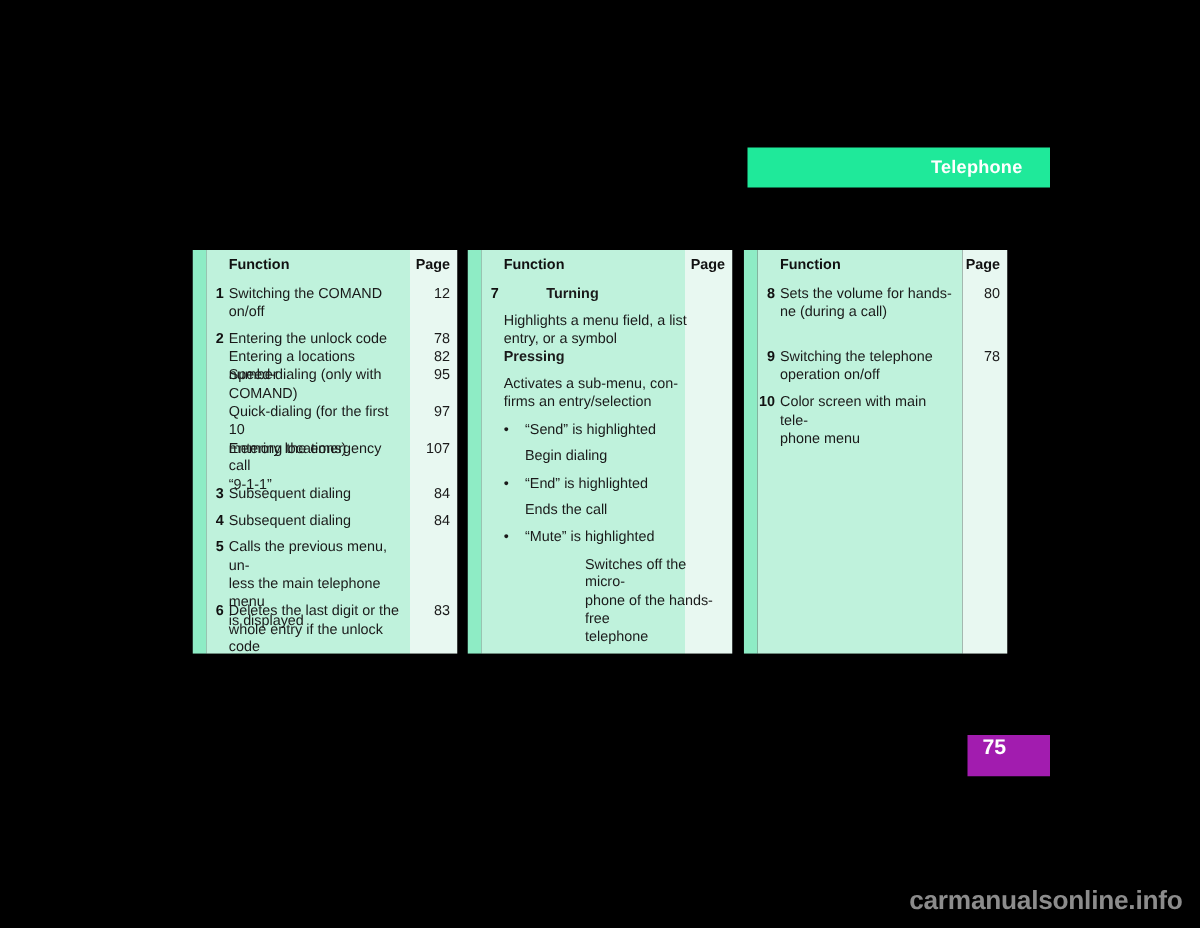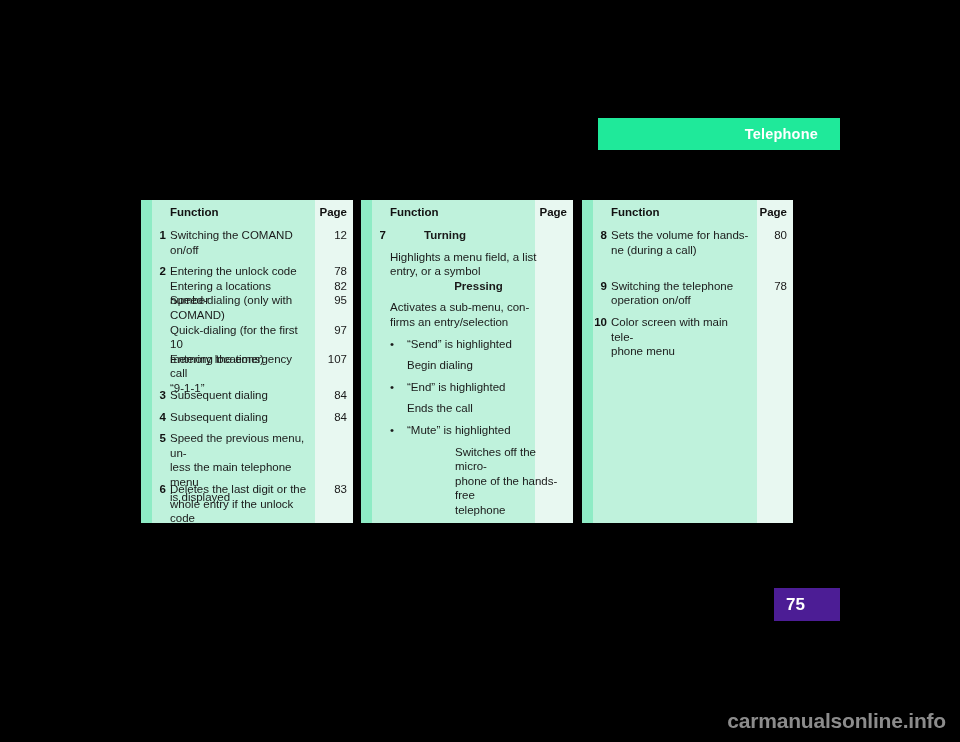--- a/index.html
+++ b/index.html
@@ -33,21 +33,21 @@
   .chapter-banner .chapter-title {
     color: #ffffff;
     font-size: 14.5px;
     font-weight: bold;
     letter-spacing: 0.2px;
   }
 
   
   .columns {
     position: absolute;
-    left: 141px;
+    left: 154px;
     top: 200px;
     width: 571px;
     height: 323px;
   }
   .col {
     position: absolute;
     top: 0;
     height: 323px;
     display: flex;
     flex-direction: row;
@@ -172,23 +172,23 @@
     color: #1a1a1a;
   }
 
   
   .page-number-box {
     position: absolute;
     left: 774px;
     top: 588px;
     width: 66px;
     height: 33px;
-    background: #4c1d95;
+    background: #a21caf;
     display: flex;
-    align-items: center;
+    align-items: flex-start;
     box-sizing: border-box;
     padding-left: 12px;
   }
   .page-number-box .page-num {
     color: #ffffff;
     font-size: 17px;
     font-weight: bold;
   }
 
   
@@ -274,21 +274,21 @@
         <div class="entry" style="top: 209.6px;">
           <span class="entry-num" style="top: 0px;">4</span>
           <div class="entry-text" style="top: 0px;">
             <div>Subsequent dialing</div>
           </div>
           <span class="entry-page" style="top: 0px;">84</span>
         </div>
         <div class="entry" style="top: 231.2px;">
           <span class="entry-num" style="top: 0px;">5</span>
           <div class="entry-text" style="top: 0px;">
-            <div>Speed the previous menu, un-</div>
+            <div>Calls the previous menu, un-</div>
             <div>less the main telephone menu</div>
             <div>is displayed</div>
           </div>
         </div>
         <div class="entry" style="top: 282px;">
           <span class="entry-num" style="top: 0px;">6</span>
           <div class="entry-text" style="top: 0px;">
             <div>Deletes the last digit or the</div>
             <div>whole entry if the unlock code</div>
           </div>
@@ -312,21 +312,21 @@
             <div>Turning</div>
           </div>
         </div>
         <div class="entry" style="top: 49.6px;">
           <div class="entry-text wide" style="top: 0px;">
             <div>Highlights a menu field, a list</div>
             <div>entry, or a symbol</div>
           </div>
         </div>
         <div class="entry" style="top: 78.8px;">
-          <div class="entry-text bold wide" style="top: 0px; text-align: center;">
+          <div class="entry-text bold wide" style="top: 0px;">
             <div>Pressing</div>
           </div>
         </div>
         <div class="entry" style="top: 100.4px;">
           <div class="entry-text wide" style="top: 0px;">
             <div>Activates a sub-menu, con-</div>
             <div>firms an entry/selection</div>
           </div>
         </div>
         <div class="bullet-row" style="top: 136.6px;">

